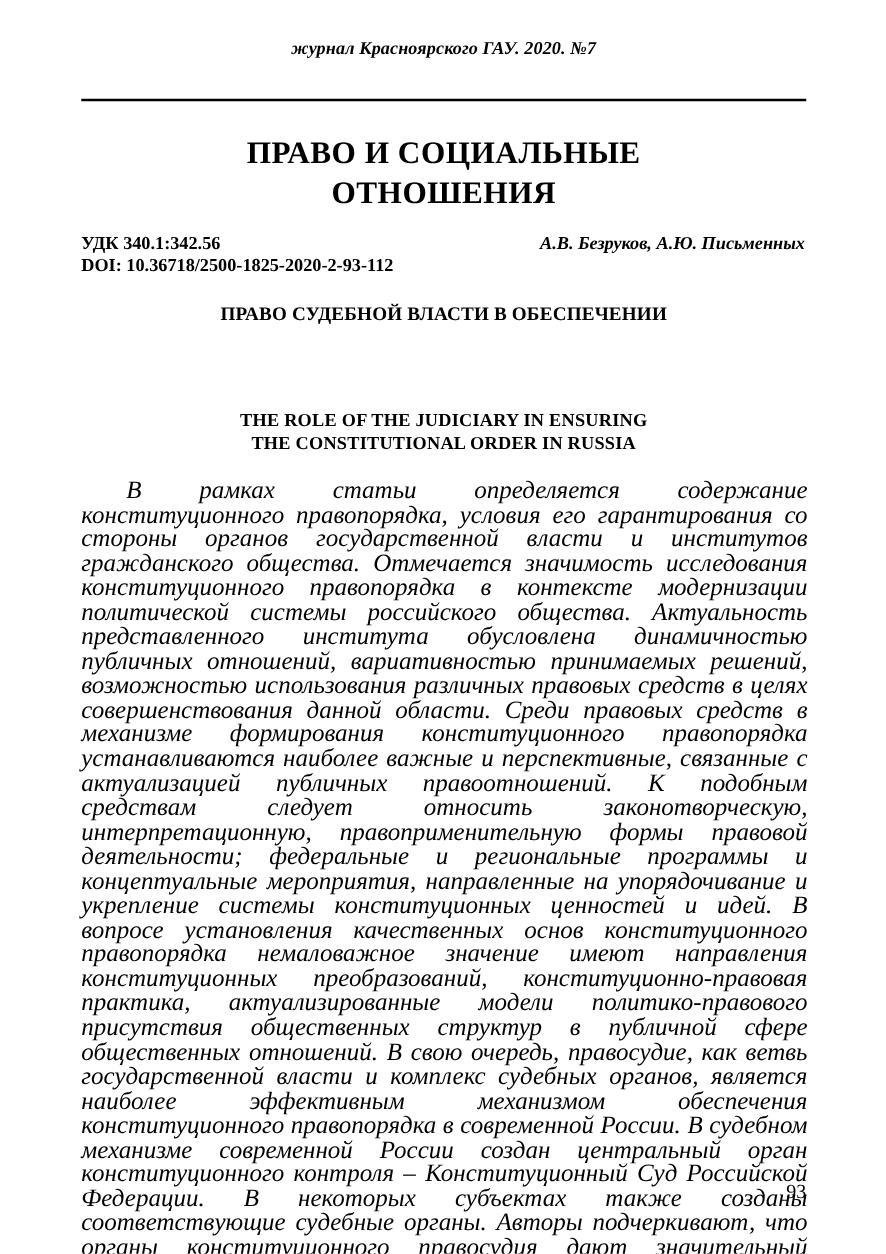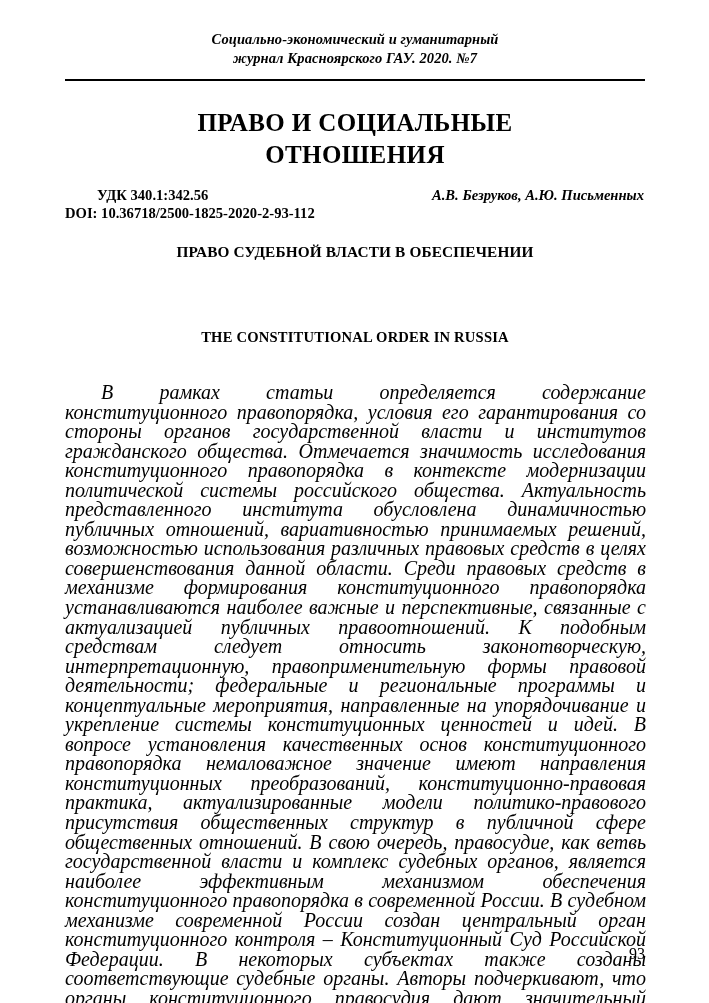--- a/index.html
+++ b/index.html
@@ -73,21 +73,20 @@
   .meta-row {
     display: flex;
     align-items: baseline;
     justify-content: space-between;
     line-height: 18px;
   }
   .udk {
     font-size: 14.6px;
     font-weight: bold;
     white-space: nowrap;
-    margin-left: 32px;
   }
   .authors-ru {
     font-size: 14.6px;
     font-weight: bold;
     font-style: italic;
     white-space: nowrap;
     padding-right: 1px;
   }
   .doi {
     font-size: 14.6px;
@@ -168,21 +167,20 @@
     font-size: 16px;
     line-height: 20px;
   }
 </style>
 </head>
 <body>
 
 <div class="page">
 
   <div class="running-head">
-    <div class="rh-line">Социально-экономический и гуманитарный</div>
     <div class="rh-line">журнал Красноярского ГАУ. 2020. №7</div>
   </div>
   <div class="header-rule"></div>
 
   <div class="section-title">
     <span class="st-line">ПРАВО И СОЦИАЛЬНЫЕ</span>
     <span class="st-line">ОТНОШЕНИЯ</span>
   </div>
 
   <div class="meta-block">
@@ -192,20 +190,21 @@
     </div>
     <div class="doi">DOI: 10.36718/2500-1825-2020-2-93-112</div>
   </div>
 
   <div class="title-ru">
     <span class="t-line">ПРАВО СУДЕБНОЙ ВЛАСТИ В ОБЕСПЕЧЕНИИ</span>
   </div>
 
 
   <div class="title-en">
+    <span class="t-line">THE ROLE OF THE JUDICIARY IN ENSURING</span>
     <span class="t-line">THE CONSTITUTIONAL ORDER IN RUSSIA</span>
   </div>
 
   <div class="abstract">
     <p>В рамках статьи определяется содержание конституционного правопорядка, условия его гарантирования со стороны органов государственной власти и институтов гражданского общества. Отмечается значимость исследования конституционного правопорядка в контексте модернизации политической системы российского общества. Актуальность представленного института обусловлена динамичностью публичных отношений, вариативностью принимаемых решений, возможностью использования различных правовых средств в целях совершенствования данной области. Среди правовых средств в механизме формирования конституционного правопорядка устанавливаются наиболее важные и перспективные, связанные с актуализацией публичных правоотношений. К подобным средствам следует относить законотворческую, интерпретационную, правоприменительную формы правовой деятельности; федеральные и региональные программы и концептуальные мероприятия, направленные на упорядочивание и укрепление системы конституционных ценностей и идей. В вопросе установления качественных основ конституционного правопорядка немаловажное значение имеют направления конституционных преобразований, конституционно-правовая практика, актуализированные модели политико-правового присутствия общественных структур в публичной сфере общественных отношений. В свою очередь, правосудие, как ветвь государственной власти и комплекс судебных органов, является наиболее эффективным механизмом обеспечения конституционного правопорядка в современной России. В судебном механизме современной России создан центральный орган конституционного контроля – Конституционный Суд Российской Федерации. В некоторых субъектах также созданы соответствующие судебные органы. Авторы подчеркивают, что органы конституционного правосудия дают значительный эффект в вопросе формирования и</p>
   </div>
 
   <div class="folio">93</div>
 
 </div>

